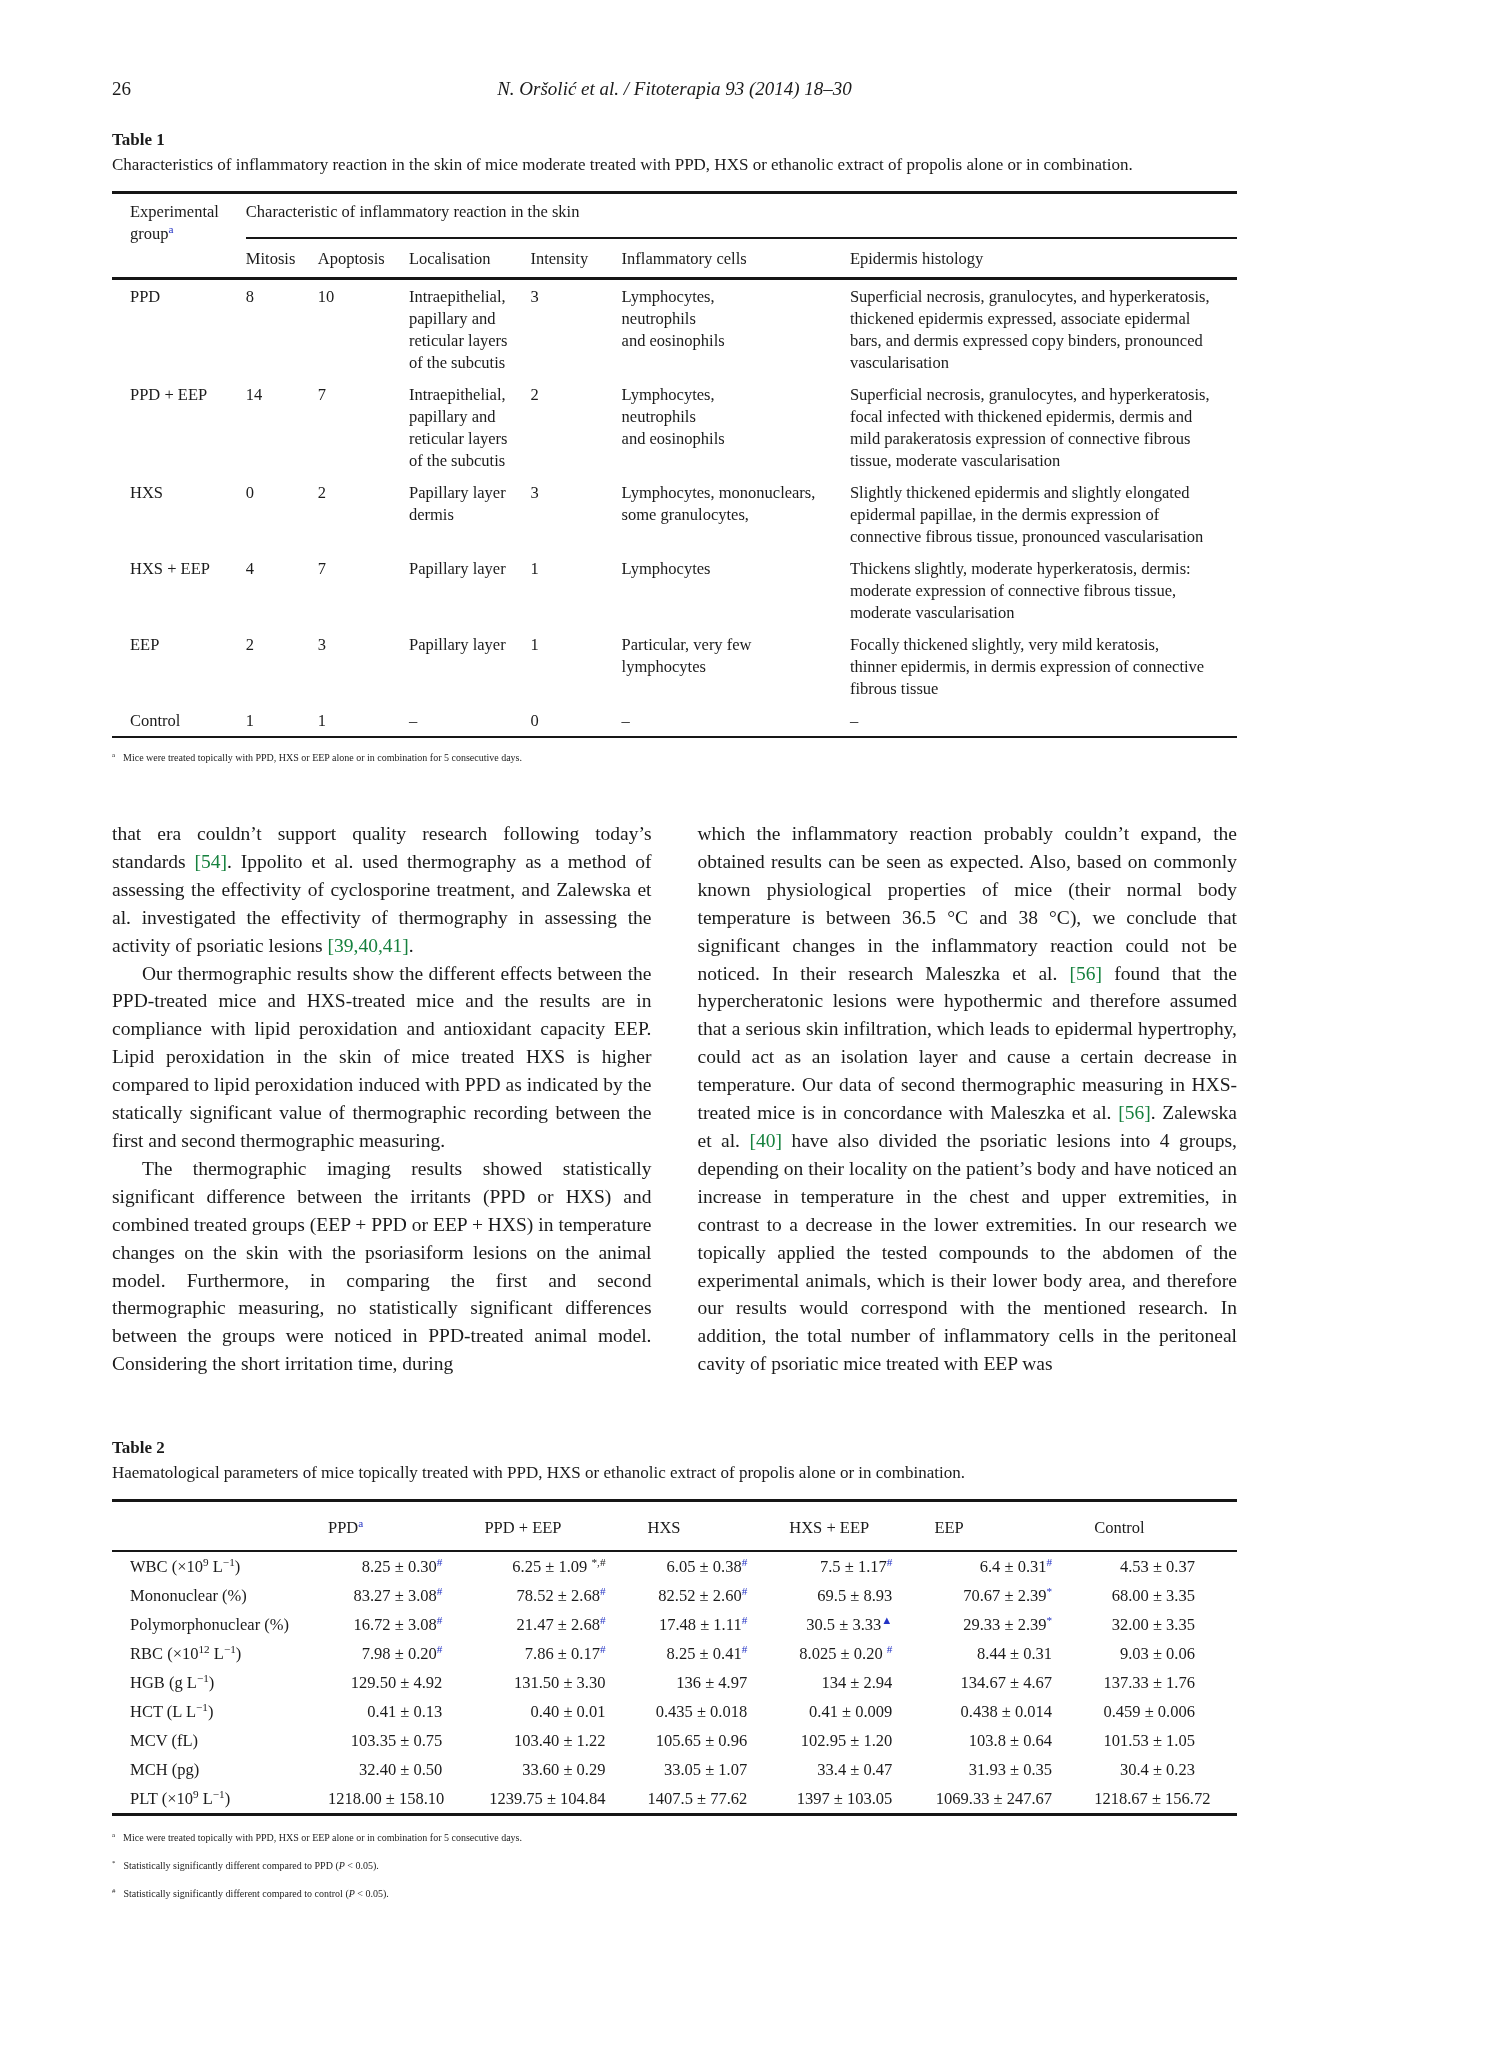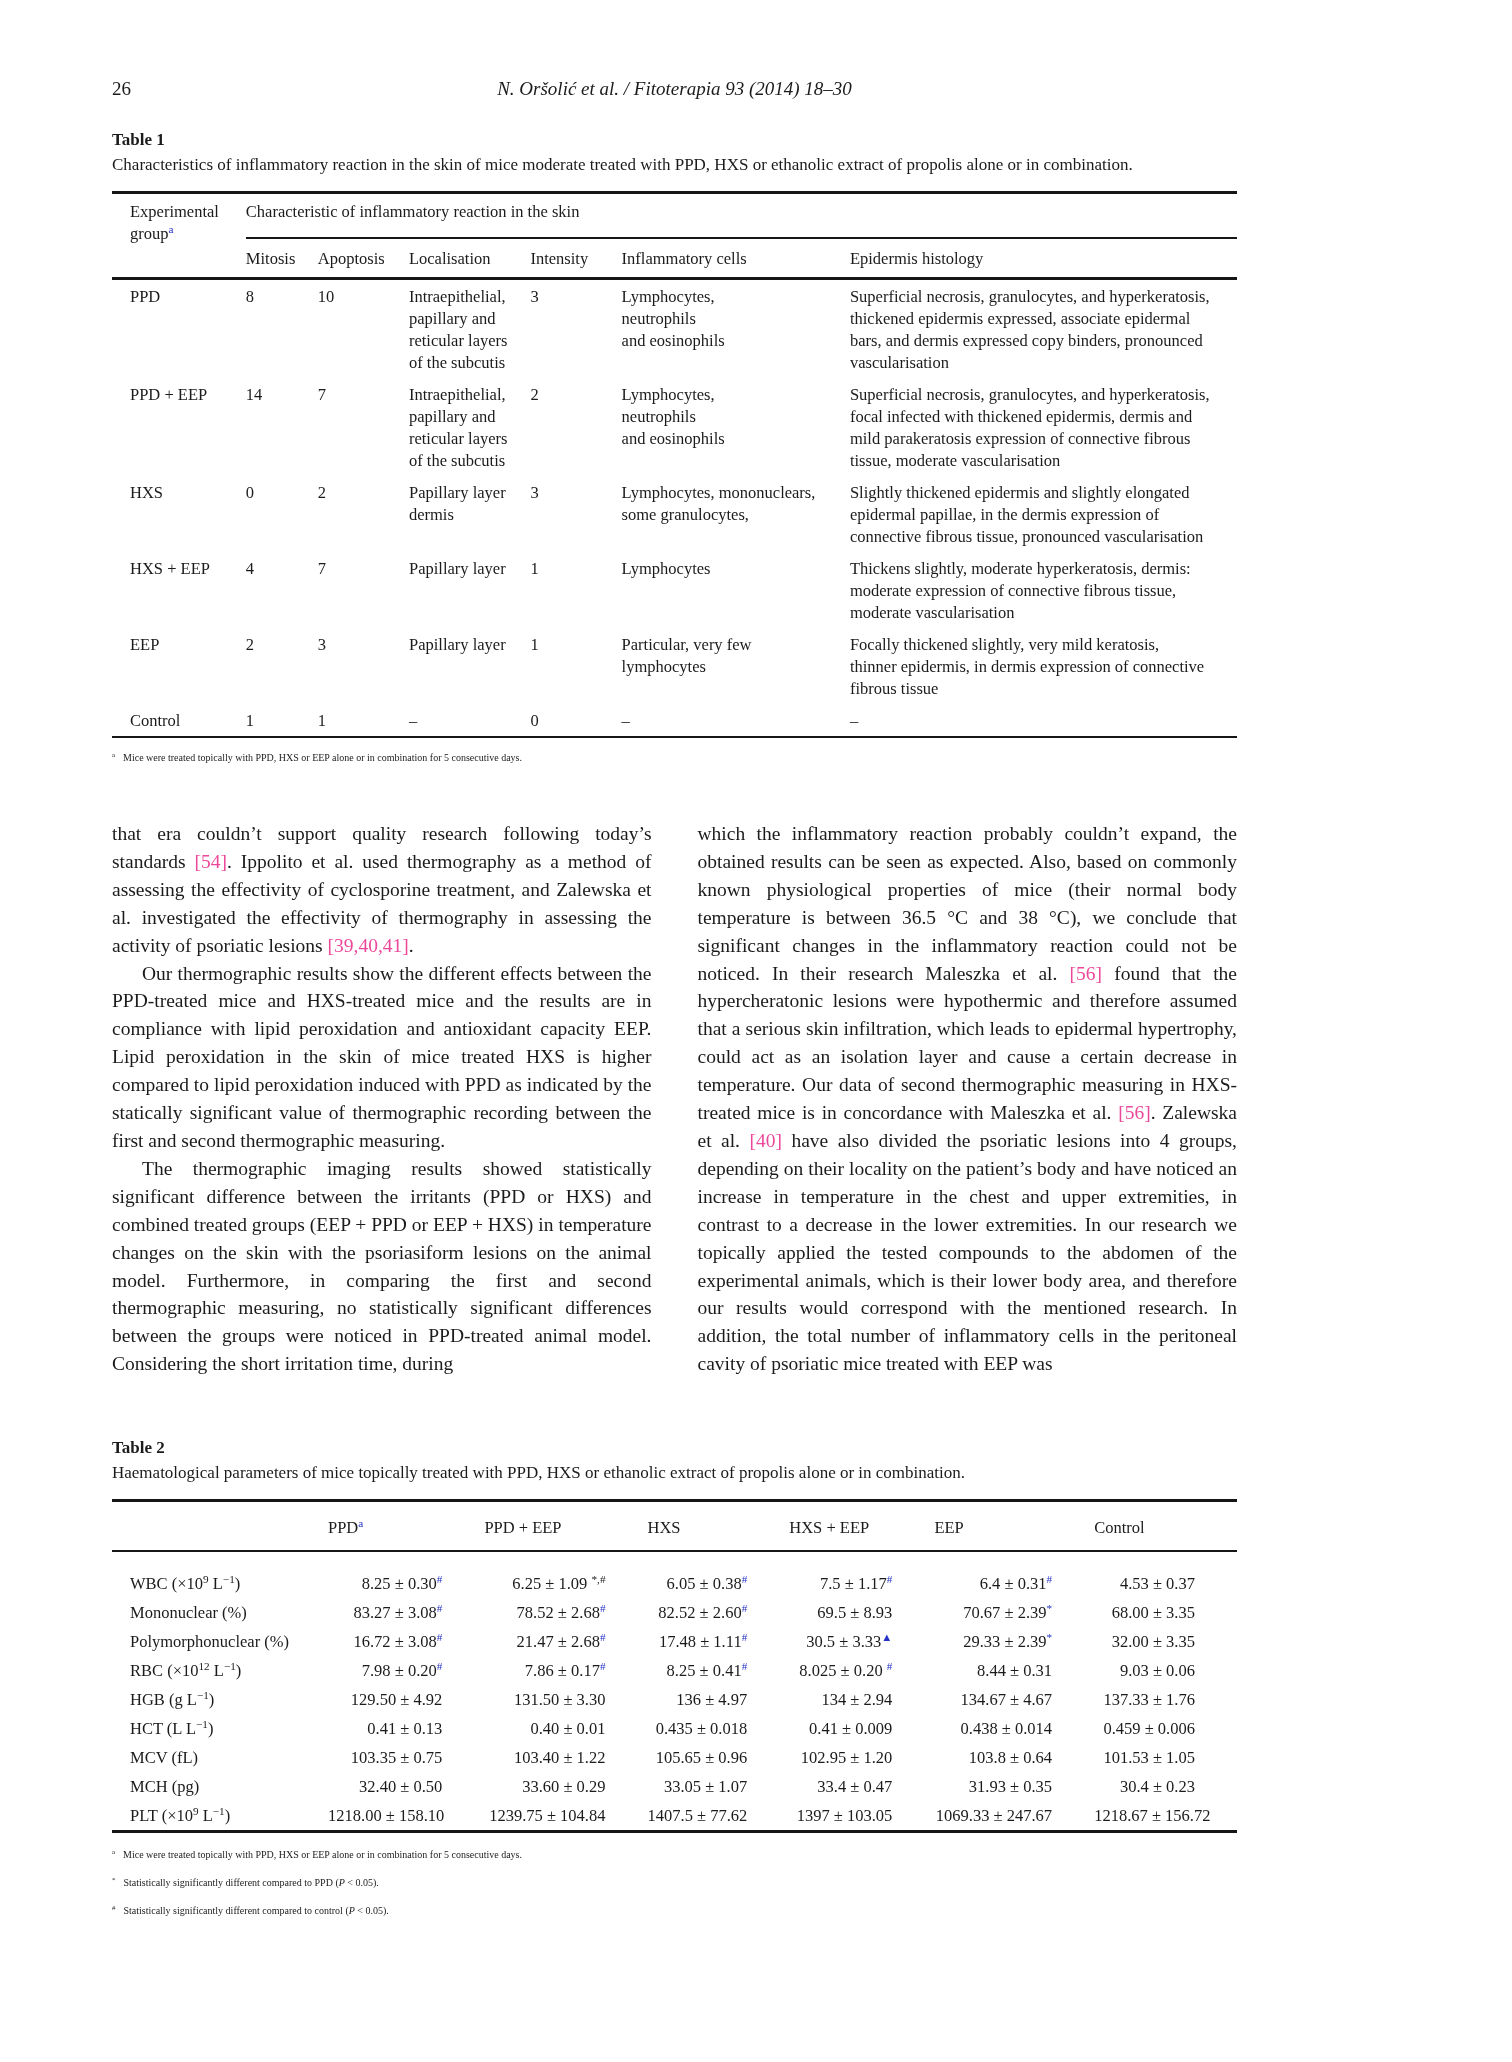--- a/index.html
+++ b/index.html
@@ -29,33 +29,33 @@
   .t1 th.span-h { padding:7px 0 14px 0; border-bottom:2.5px solid #161616; white-space:normal; }
   .t1 tr.sub th { padding:9px 10px 7px 0; border-bottom:3px solid #161616; }
   .t1 td { padding:6px 10px 4px 0; }
   .t1 td:first-child { padding-left:18px; }
 
   
   .t2 { font-size:16.5px; line-height:27px; border-top:3px solid #161616; border-bottom:3px solid #161616; }
   .t2 th { font-weight:normal; text-align:left; vertical-align:bottom; padding:12px 0 9px 0; border-bottom:2.5px solid #161616; }
   .t2 td { text-align:right; padding:1px 42px 1px 0; white-space:nowrap; }
   .t2 td.rl { text-align:left; padding:1px 0 1px 18px; }
-  .t2 tbody tr:first-child td { padding-top:18px; }
+  .t2 tbody tr:first-child td { padding-top:1px; }
   .t2 tbody tr:last-child td  { }
 
   
   .fn { font-size:10px; line-height:20px; margin-top:10px; }
   .fns { margin-top:12px; }
   .fns .fn { margin-top:8px; }
   .fn .sm { margin-right:8px; }
 
   
   sup.sm { font-size:68%; line-height:0; position:relative; top:-0.55em; vertical-align:baseline; }
   .blue { color:#2433c4; }
-  .cite { color:#ec4899; text-decoration:none; cursor:pointer; }
+  .cite { color:#15803d; text-decoration:none; cursor:pointer; }
 
   
   .cols { display:flex; gap:46px; margin-top:52px; }
   .col  { width:627px; text-align:justify; font-size:19.5px; line-height:27.9px; }
   .col p { margin:0; }
   .col p.ind { text-indent:30px; }
 </style>
 </head>
 <body>
 

